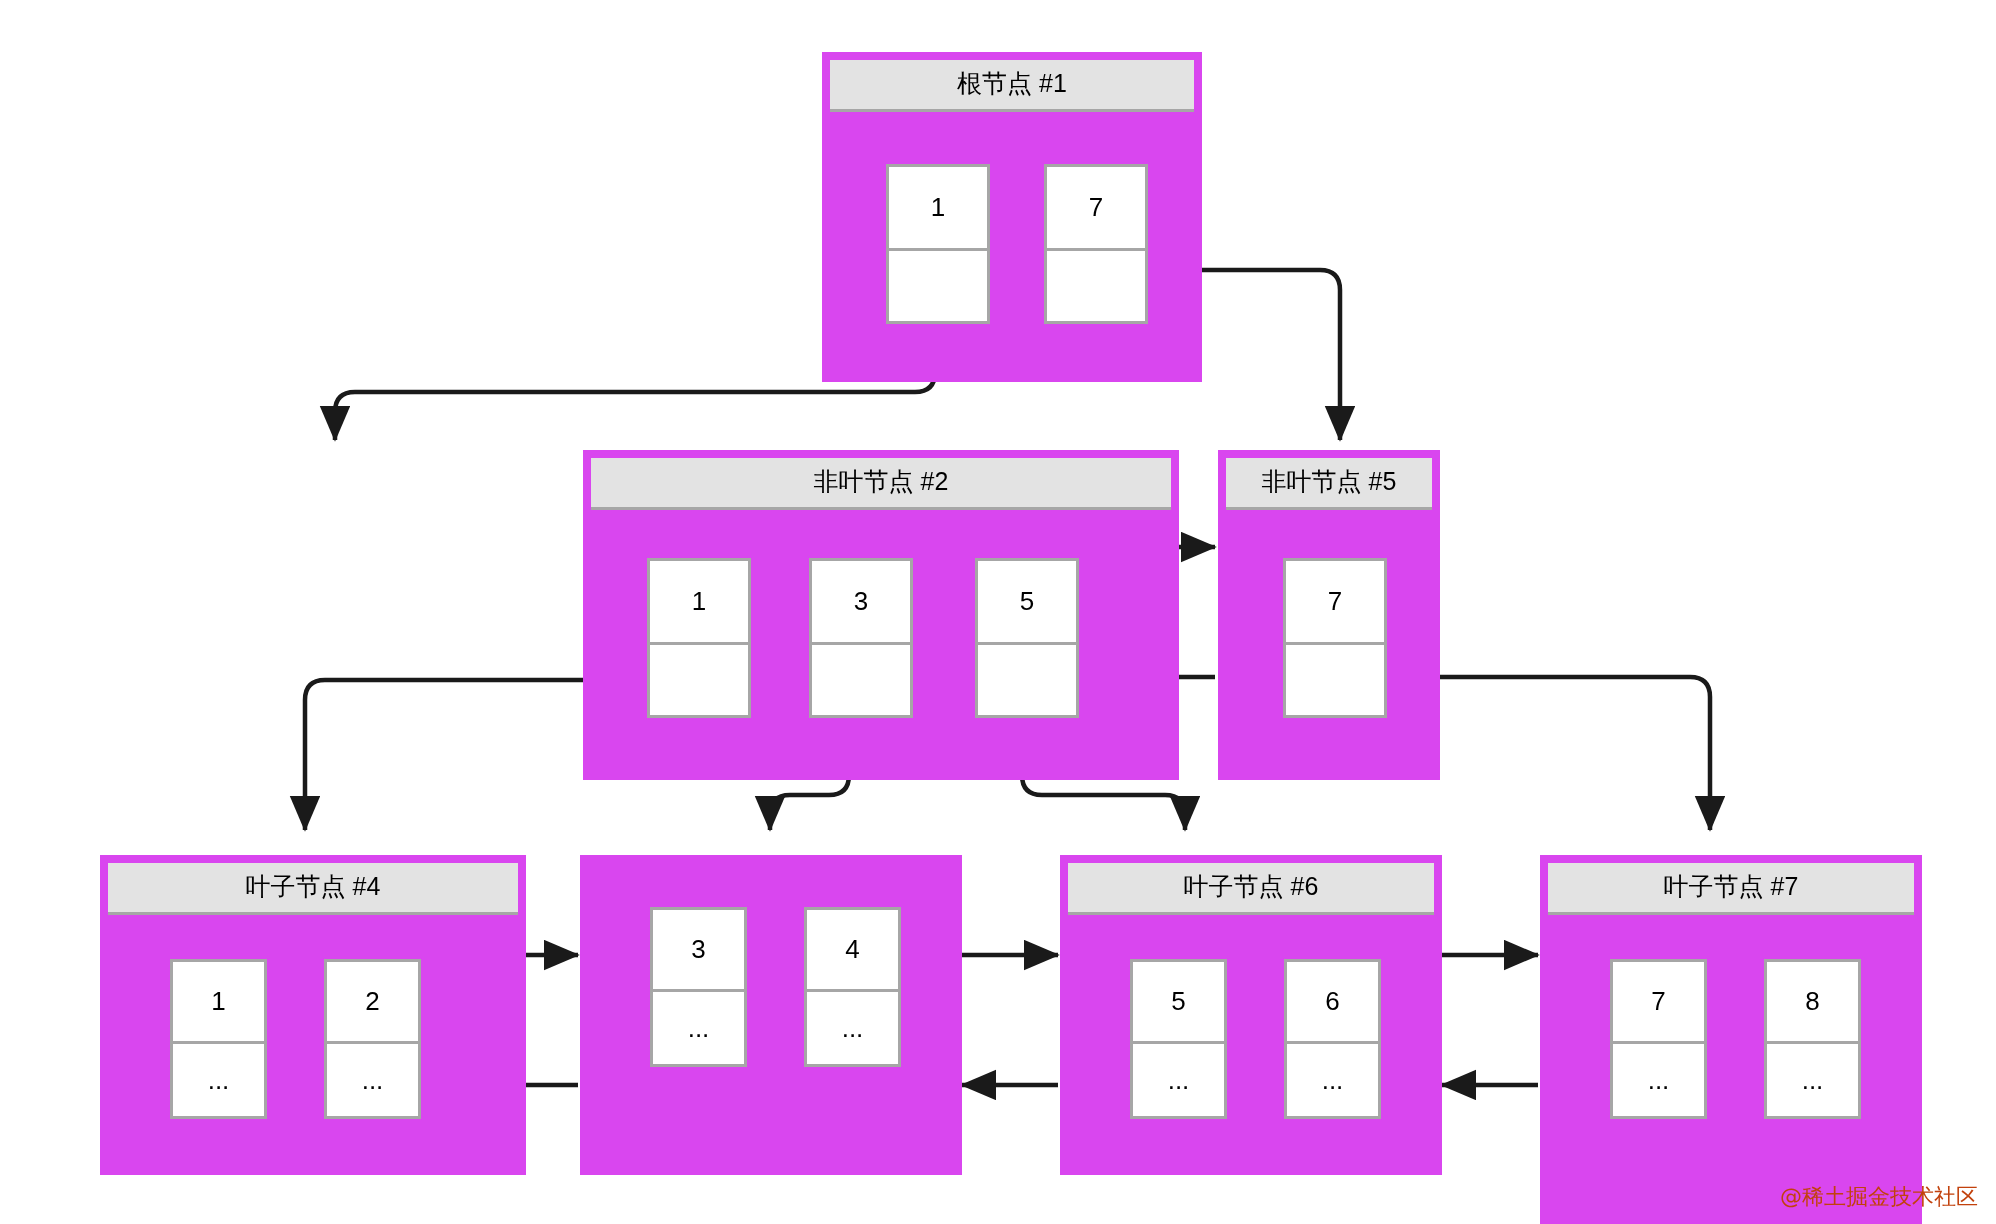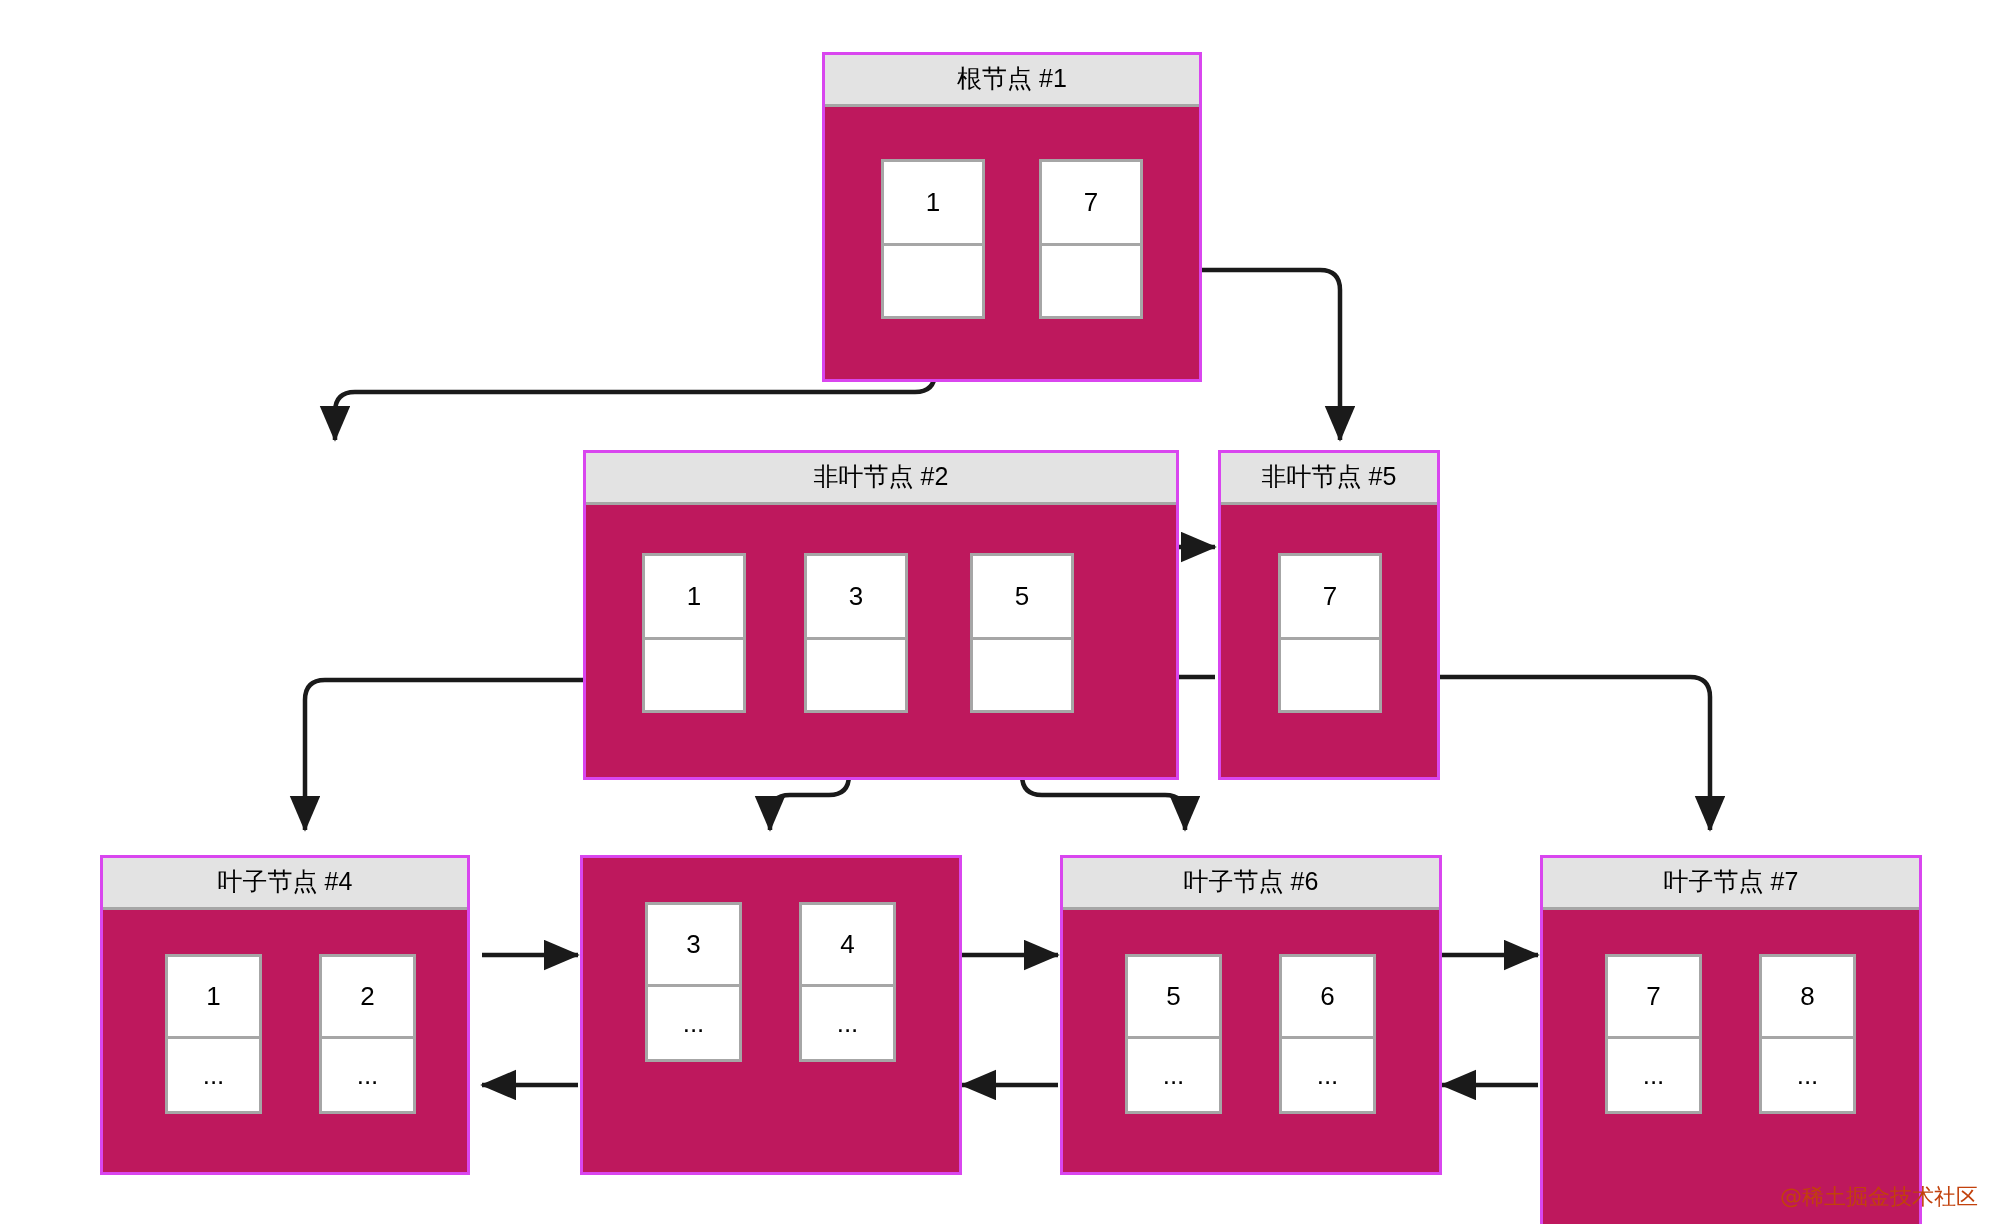--- a/index.html
+++ b/index.html
@@ -22,22 +22,22 @@
     left: 0;
     top: 0;
     width: 1996px;
     height: 1224px;
     pointer-events: none;
   }
   
   .node {
     position: absolute;
     box-sizing: border-box;
-    border: 3px solid #d946ef;
-    background: #be185d;
+    border: 8px solid #d946ef;
+    background: #d946ef;
   }
   .node-title {
     box-sizing: border-box;
     height: 52px;
     line-height: 46px;
     text-align: center;
     background: #e3e3e3;
     border-bottom: 3px solid #a6a6a6;
     font-size: 25px;
     color: #000000;
@@ -172,21 +172,21 @@
   <div class="node" style="left:1218px; top:450px; width:222px; height:330px;">
     <div class="node-title">非叶节点 #5</div>
     <div class="node-body" style="height:272px;">
       <div class="cell" style="left:57px; top:48px; width:104px; height:160px;">
         <div class="cell-key" style="height:84px;">7</div>
         <div class="cell-ptr" style="height:70px;"></div>
       </div>
     </div>
   </div>
 
-  <div class="node" style="left:100px; top:855px; width:370px; height:320px;">
+  <div class="node" style="left:100px; top:855px; width:426px; height:320px;">
     <div class="node-title">叶子节点 #4</div>
     <div class="node-body" style="height:262px;">
       <div class="cell" style="left:62px; top:44px; width:97px; height:160px;">
         <div class="cell-key" style="height:82px;">1</div>
         <div class="cell-ptr" style="height:72px;">...</div>
       </div>
       <div class="cell" style="left:216px; top:44px; width:97px; height:160px;">
         <div class="cell-key" style="height:82px;">2</div>
         <div class="cell-ptr" style="height:72px;">...</div>
       </div>

